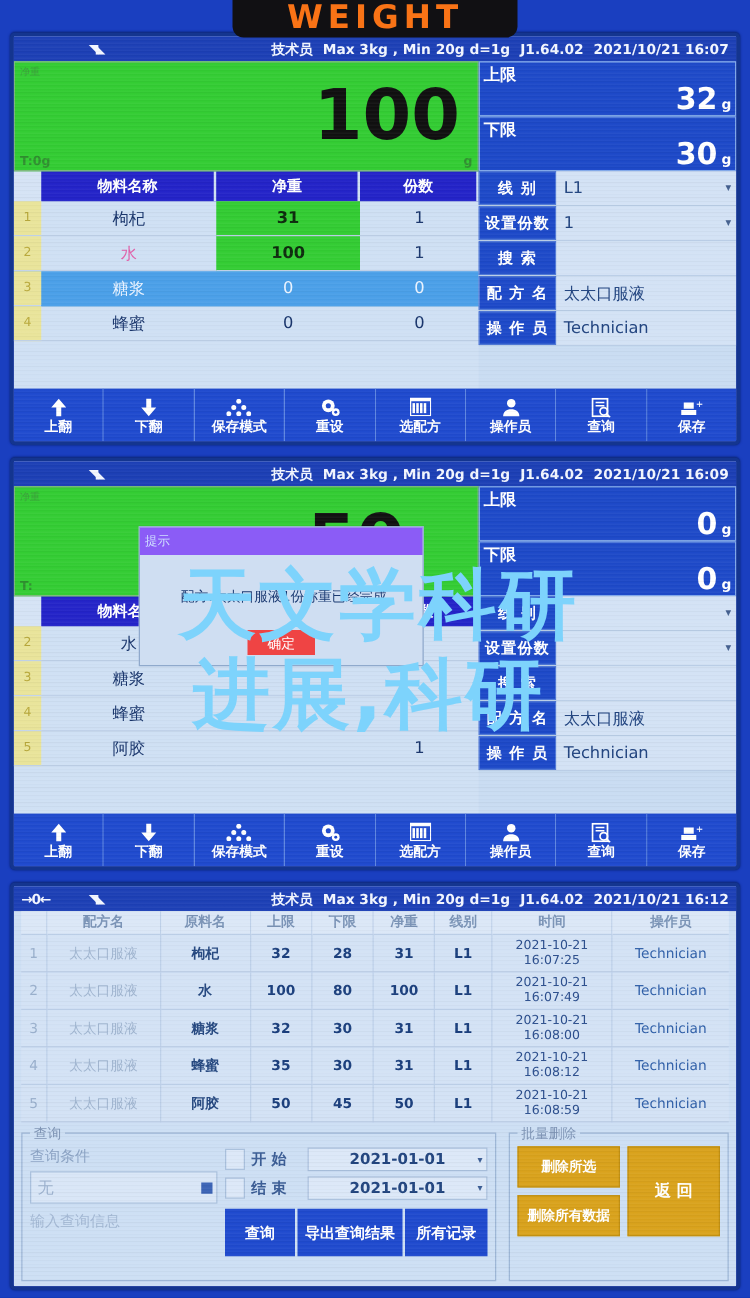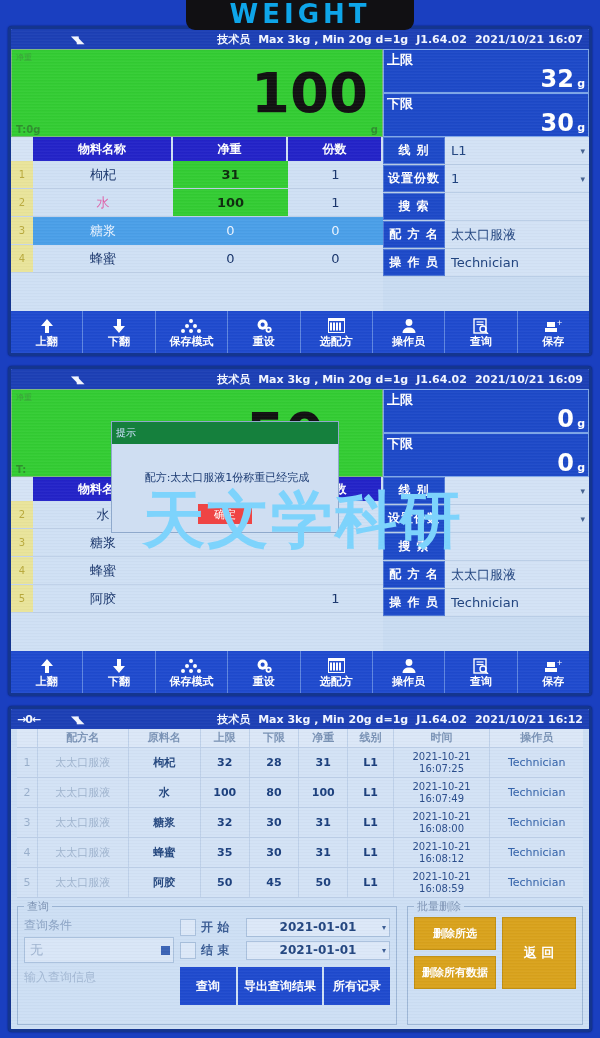--- a/index.html
+++ b/index.html
@@ -12,21 +12,21 @@
   #root { position: relative; width: 600px; height: 1038px; background: #1a3fc0; }
 
   
   .plaque {
     position: absolute; left: 186px; top: -14px; width: 228px; height: 44px;
     background: #111013; border-radius: 9px;
     display: flex; align-items: flex-end; justify-content: center;
     z-index: 5;
   }
   .plaque span {
-    color: #0ea5e9; font-size: 26px; font-weight: bold; letter-spacing: 4px;
+    color: #f97316; font-size: 26px; font-weight: bold; letter-spacing: 4px;
     line-height: 28px; padding-bottom: 2px;
   }
 
   
   .panel {
     position: absolute; left: 8px; width: 584px;
     background: #0d2ea8;
     border: 3px solid #14358f;
     border-radius: 4px;
     box-shadow: 0 0 2px #061a5e;
@@ -192,21 +192,21 @@
     flex: 1; background: #d9a21c; color: #ffffff; font-size: 13px; font-weight: bold;
     display: flex; align-items: center; justify-content: space-around;
     border: 1px solid #c08f12; padding: 0 12px;
   }
 
   
   .dialog {
     position: absolute; left: 100px; top: 52px; width: 228px; height: 112px;
     background: #cfdef2; border: 1px solid #8fa9cc; z-index: 6;
   }
-  .dialog .dhead { height: 22px; background: #15803d; display: flex; align-items: center; padding: 4px 4px; }
+  .dialog .dhead { height: 22px; background: #8b5cf6; display: flex; align-items: center; padding: 4px 4px; }
   .dialog .dtitle { font-size: 10px; color: #cfe0ff; }
   .dialog .dmsg {
     padding: 26px 8px 0 12px; font-size: 11px; color: #1b3a72; text-align: center; line-height: 16px;
   }
   .dialog .dok {
     position: absolute; bottom: 8px; left: 50%; transform: translateX(-50%);
     width: 54px; height: 20px; background: #ef4444; color: #fff; font-size: 11px;
     display: flex; align-items: center; justify-content: center;
   }
 
@@ -602,20 +602,21 @@
           <span class="tl">保存</span>
         </div>
       </div>
 
       <div class="scan"></div>
     </div>
   </div>
 
   <div class="watermark" style="top:400px; height:240px;">
     <div class="wm-line l1">天文学科研</div>
+    <div class="wm-line l2">进展,科研</div>
   </div>
 
   <div class="panel" id="p3" style="top:706px; height:326px;">
     <div class="screen" style="background:#cddff4;">
 
       <div class="statusbar">
         <span class="sb-zero">→0←</span>
         <span class="sb-tri">◥◣</span>
         <span class="sb-spacer"></span>
         <span class="sb-role">技术员</span>

